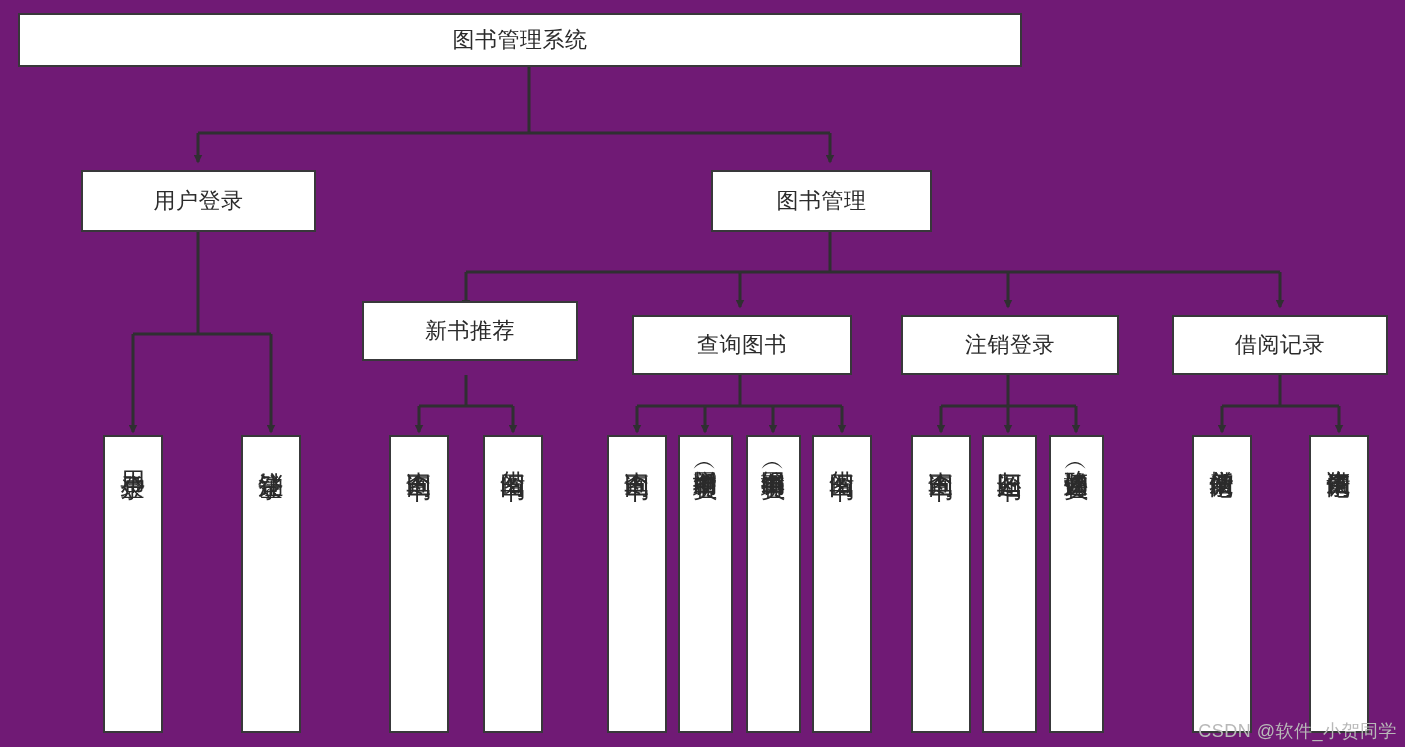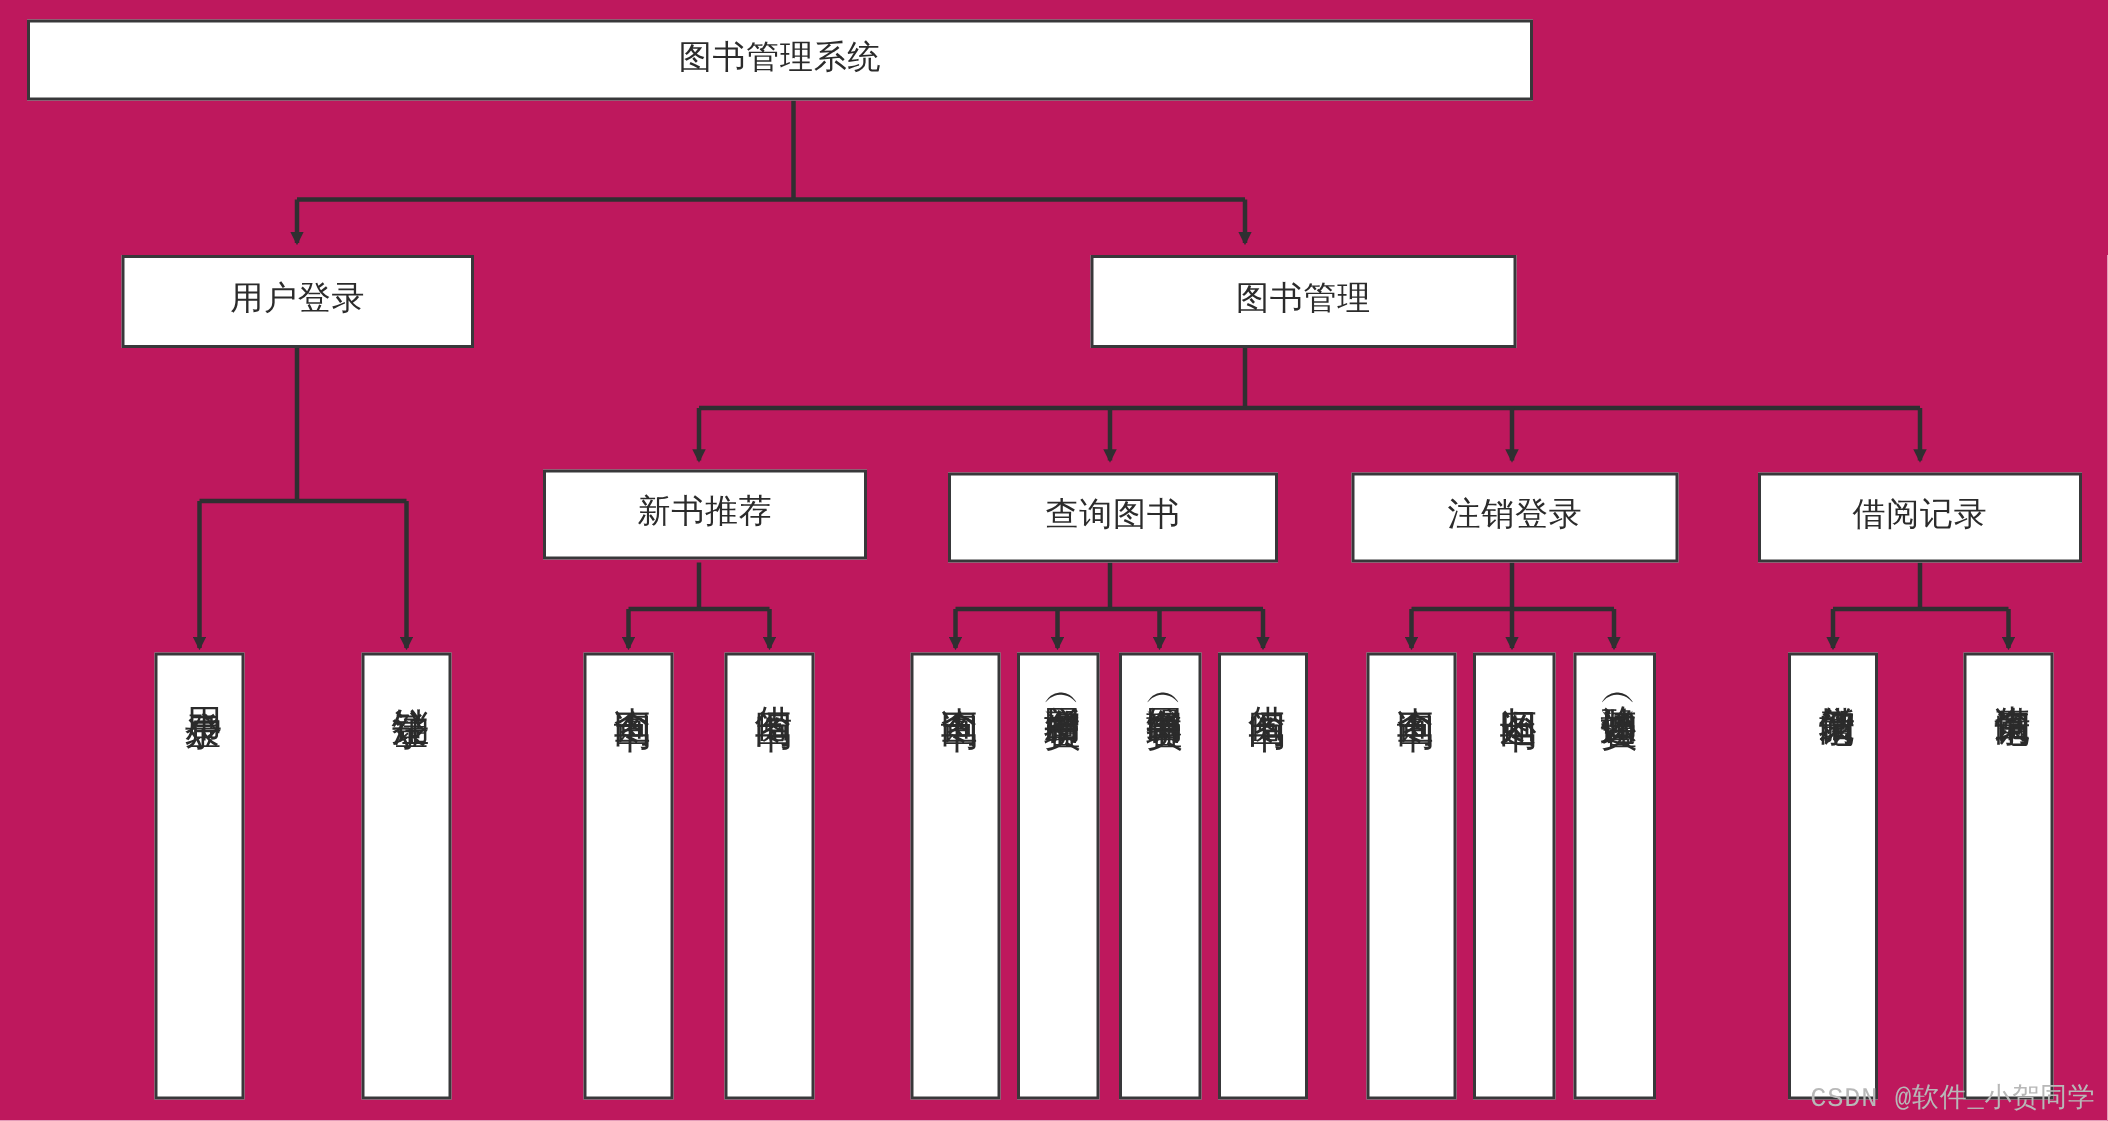--- a/index.html
+++ b/index.html
@@ -7,23 +7,22 @@
     padding: 0;
     background: #ffffff;
   }
   body {
     font-family: "Liberation Sans", "DejaVu Sans", sans-serif;
   }
   #canvas {
     position: relative;
     width: 1405px;
     height: 747px;
-    background: #be185d;
+    background: #701a75;
     overflow: hidden;
-    font-family: Liberation Mono, monospace;
   }
   svg.wires {
     position: absolute;
     left: 0;
     top: 0;
     width: 1405px;
     height: 747px;
     pointer-events: none;
   }
   .node {
@@ -128,25 +127,25 @@
   </svg>
 
   <div class="node horiz" style="left:18px; top:13px; width:1004px; height:54px;">
     <span class="label">图书管理系统</span>
   </div>
 
   <div class="node horiz" style="left:81px; top:170px; width:235px; height:62px;">
     <span class="label">用户登录</span>
   </div>
 
-  <div class="node horiz" style="left:711px; top:170px; width:284px; height:62px;margin-left:16px;">
+  <div class="node horiz" style="left:711px; top:170px; width:221px; height:62px;">
     <span class="label">图书管理</span>
   </div>
 
-  <div class="node horiz" style="left:362px; top:313px; width:216px; height:60px;">
+  <div class="node horiz" style="left:362px; top:301px; width:216px; height:60px;">
     <span class="label">新书推荐</span>
   </div>
 
   <div class="node horiz" style="left:632px; top:315px; width:220px; height:60px;">
     <span class="label">查询图书</span>
   </div>
 
   <div class="node horiz" style="left:901px; top:315px; width:218px; height:60px;">
     <span class="label">注销登录</span>
   </div>

